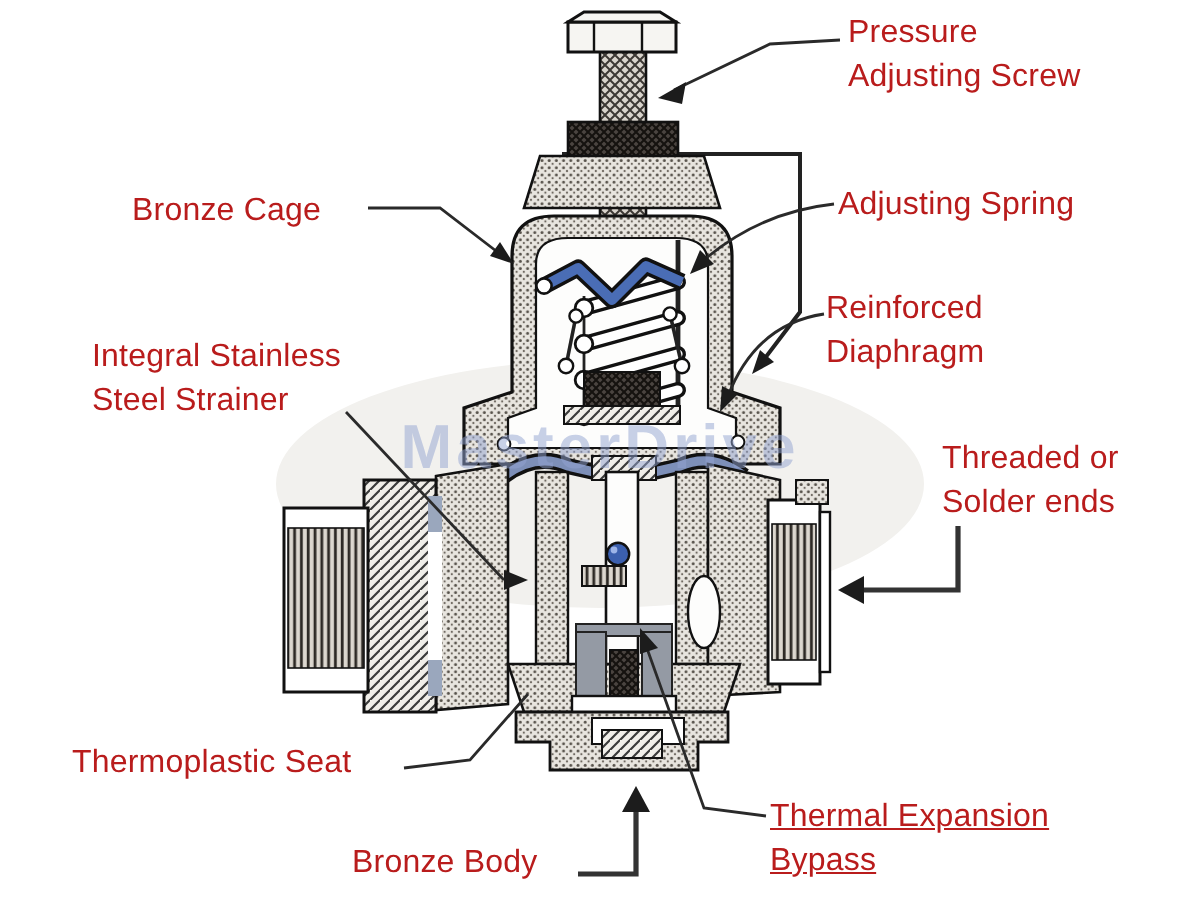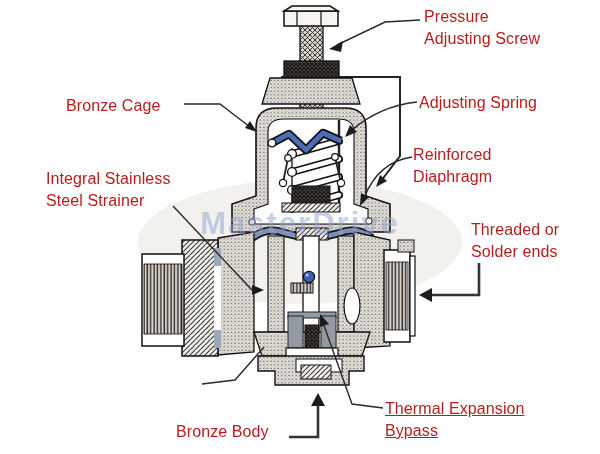--- a/index.html
+++ b/index.html
@@ -196,17 +196,18 @@
 <div class="lbl" style="left:424px;top:6px;">Pressure
 Adjusting Screw</div>
 <div class="lbl" style="left:66px;top:95px;">Bronze Cage</div>
 <div class="lbl" style="left:419px;top:92px;">Adjusting Spring</div>
 <div class="lbl" style="left:413px;top:144px;">Reinforced
 Diaphragm</div>
 <div class="lbl" style="left:46px;top:168px;">Integral Stainless
 Steel Strainer</div>
 <div class="lbl" style="left:428px;top:219px;margin-left:43px;">Threaded or
 Solder ends</div>
+<div class="lbl" style="left:36px;top:371px;">Thermoplastic Seat</div>
 <div class="lbl" style="left:176px;top:421px;">Bronze Body</div>
 <div class="lbl" style="left:385px;top:398px;text-decoration:underline;">Thermal Expansion
 Bypass</div>
 
 </div>
 
 </body></html>

